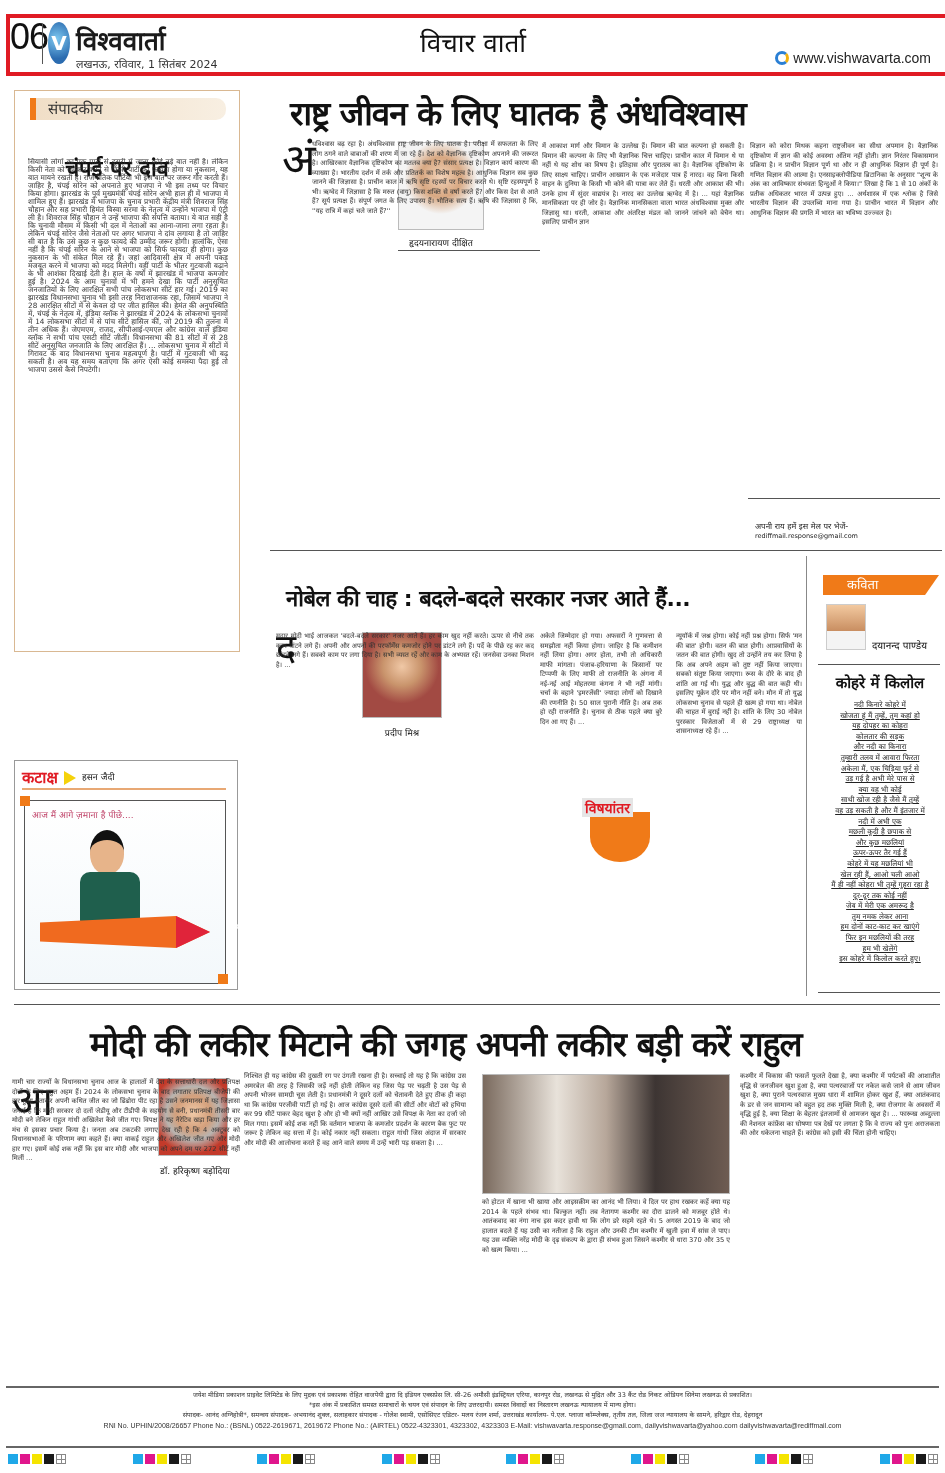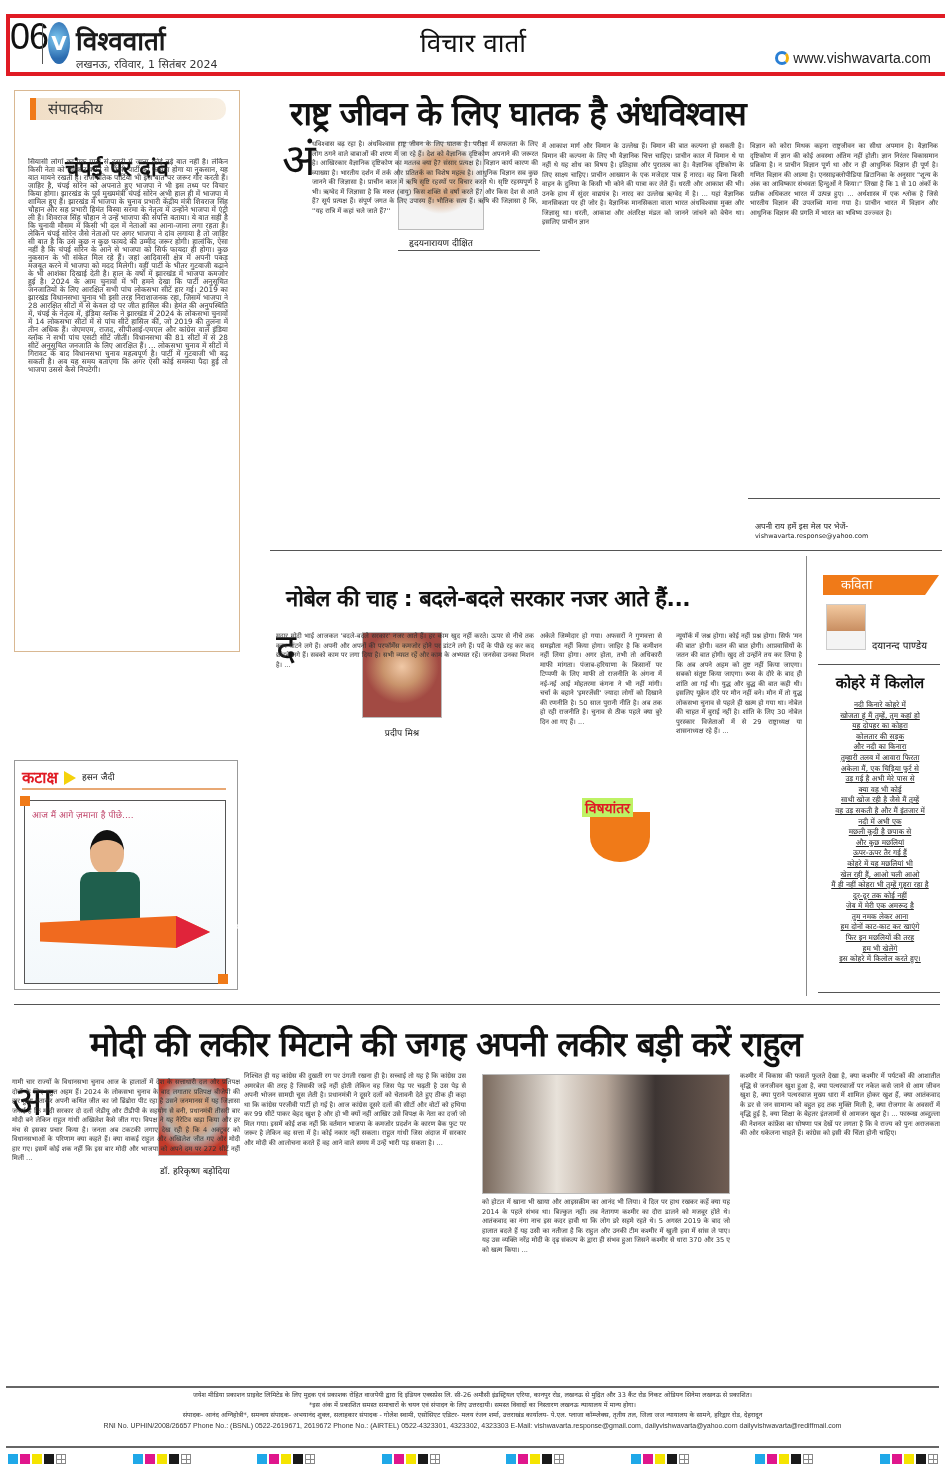--- a/index.html
+++ b/index.html
@@ -44,29 +44,29 @@
   
   .art1-head { left: 290px; top: 90px; font: bold 33px "DejaVu Sans", sans-serif; color:#111; letter-spacing:-1px; }
   .dropcap { font: 44px "DejaVu Serif", serif; color:#111; }
   .art-col { font-size: 6.7px; line-height: 9.5px; color:#333; text-align: justify; overflow:hidden; }
   .photo { background: #ddd; border: 1px solid #bbb; }
   .byline { font-size: 9px; color:#111; text-align:center; }
   .hrule { height: 1px; background:#555; }
   .vrule { width: 1px; background:#888; }
 
   
-  .kavita-tag { left: 823px; top: 575px; width: 116px; height: 20px; background:#f07a18; clip-path: polygon(0 0,100% 0,88% 100%,0 100%); color:#fff; font-size:13px; padding-left:18px; line-height:20px; }
+  .kavita-tag { left: 823px; top: 575px; width: 116px; height: 20px; background:#f07a18; clip-path: polygon(0 0,100% 0,88% 100%,0 100%); color:#fff; font-size:13px; padding-left:24px; line-height:20px; }
   .poet-photo { left: 826px; top: 604px; width: 40px; height: 46px; background: linear-gradient(180deg,#f2c9a0,#c88d60 60%,#f4f4f4 60%); border:1px solid #ccc; }
   .poet-name { left: 872px; top: 638px; font-size: 10px; color:#111; }
   .poem-title { left: 818px; top: 672px; width: 124px; text-align:center; font: bold 15px "DejaVu Sans", sans-serif; color:#111; }
   .poem { left: 818px; top: 700px; width: 124px; text-align:center; font-size: 7.3px; line-height: 10.6px; color:#222; }
 
   
   .vishay { left: 590px; top: 812px; width: 60px; height: 50px; background: #f07a18; border-radius: 0 0 50% 50%; }
-  .vishay-txt { left: 582px; top: 798px; font: bold 14px "DejaVu Sans", sans-serif; color:#e01b24; background:#bef264; padding: 0 3px; }
+  .vishay-txt { left: 582px; top: 798px; font: bold 14px "DejaVu Sans", sans-serif; color:#e01b24; background:#e5e5e5; padding: 0 3px; }
 
   
   .art3-head { left: 90px; top: 1020px; font: bold 34px "DejaVu Sans", sans-serif; color:#111; letter-spacing:-1px; }
 
   
   .imprint { left: 0; top: 1390px; width: 945px; text-align:center; font-size: 6.5px; line-height: 10px; color:#333; }
   .footline { left: 6px; top: 1446px; width: 933px; height: 2px; background:#666; }
   .regmarks { left: 8px; top: 1452px; width: 930px; height: 14px; display:flex; justify-content:space-between; }
   .regset { display:flex; gap:2px; align-items:center; }
   .sw { width: 10px; height: 10px; }
@@ -115,21 +115,21 @@
 <div class="abs dropcap" style="left:282px;top:128px;">अं</div>
 <div class="abs photo" style="left:398px;top:142px;width:86px;height:88px;background:radial-gradient(circle at 50% 40%,#f2d2b8 0,#d8a882 30%,#f4f4f4 55%);"></div>
 <div class="abs byline" style="left:398px;top:236px;width:86px;">हृदयनारायण दीक्षित</div>
 <div class="abs hrule" style="left:398px;top:250px;width:142px;"></div>
 <div class="abs art-col" style="left:312px;top:140px;width:226px;height:368px;text-indent:0;padding-right:0;">धविश्वास बढ़ रहा है। अंधविश्वास राष्ट्र जीवन के लिए घातक है। परीक्षा में सफलता के लिए लोग ठगने वाले बाबाओं की शरण में जा रहे हैं। देश को वैज्ञानिक दृष्टिकोण अपनाने की जरूरत है। आखिरकार वैज्ञानिक दृष्टिकोण का मतलब क्या है? संसार प्रत्यक्ष है। विज्ञान कार्य कारण की व्याख्या है। भारतीय दर्शन में तर्क और प्रतितर्क का विशेष महत्व है। आधुनिक विज्ञान सब कुछ जानने की जिज्ञासा है। प्राचीन काल में ऋषि सृष्टि रहस्यों पर विचार करते थे। सृष्टि रहस्यपूर्ण है भी। ऋग्वेद में जिज्ञासा है कि मरुत (वायु) किस शक्ति से वर्षा करते हैं? और किस देश से आते हैं? सूर्य प्रत्यक्ष हैं। संपूर्ण जगत के लिए उपास्य हैं। भौतिक सत्य हैं। ऋषि की जिज्ञासा है कि, ''यह रात्रि में कहां चले जाते हैं?''</div>
 <div class="abs art-col" style="left:542px;top:142px;width:202px;height:364px;">में आकाश मार्ग और विमान के उल्लेख हैं। विमान की बात कल्पना हो सकती है। विमान की कल्पना के लिए भी वैज्ञानिक चित्त चाहिए। प्राचीन काल में विमान थे या नहीं थे यह शोध का विषय है। इतिहास और पुरातत्व का है। वैज्ञानिक दृष्टिकोण के लिए साक्ष्य चाहिए। प्राचीन आख्यान के एक मजेदार पात्र हैं नारद। वह बिना किसी वाहन के दुनिया के किसी भी कोने की यात्रा कर लेते हैं। धरती और आकाश की भी। उनके हाथ में सुंदर वाद्ययंत्र है। नारद का उल्लेख ऋग्वेद में है। ... यहां वैज्ञानिक मानसिकता पर ही जोर है। वैज्ञानिक मानसिकता वाला भारत अंधविश्वास मुक्त और जिज्ञासु था। धरती, आकाश और अंतरिक्ष मंडल को जानने जांचने को बेचैन था। इसलिए प्राचीन ज्ञान</div>
 <div class="abs art-col" style="left:750px;top:142px;width:188px;height:344px;">विज्ञान को कोरा मिथक कहना राष्ट्रजीवन का सीधा अपमान है। वैज्ञानिक दृष्टिकोण में ज्ञान की कोई अवस्था अंतिम नहीं होती। ज्ञान निरंतर विकासमान प्रक्रिया है। न प्राचीन विज्ञान पूर्ण था और न ही आधुनिक विज्ञान ही पूर्ण है। गणित विज्ञान की आत्मा है। एनसाइक्लोपीडिया ब्रिटानिका के अनुसार "शून्य के अंक का आविष्कार संभवतः हिन्दुओं ने किया।" लिखा है कि 1 से 10 अंकों के प्रतीक अधिकतर भारत में उत्पन्न हुए। ... अर्थशास्त्र में एक श्लोक है जिसे भारतीय विज्ञान की उपलब्धि माना गया है। प्राचीन भारत में विज्ञान और आधुनिक विज्ञान की प्रगति में भारत का भविष्य उज्ज्वल है।</div>
 <div class="abs hrule" style="left:748px;top:498px;width:192px;"></div>
 <div class="abs" style="left:755px;top:520px;font-size:8px;color:#222;">
   <span>अपनी राय हमें इस मेल पर भेजें-</span>
-  <span style="font-size:6.5px;">vishwavarta.response@yahoo.com</span>
+  <span style="font-size:6.5px;">rediffmail.response@gmail.com</span>
 </div>
 <div class="abs hrule" style="left:270px;top:550px;width:672px;"></div>
 
 <div class="abs" style="left:286px;top:582px;font:bold 22px 'DejaVu Sans',sans-serif;color:#111;letter-spacing:-0.5px;">नोबेल की चाह : बदले-बदले सरकार नजर आते हैं...</div>
 <div class="abs vrule" style="left:806px;top:556px;height:440px;"></div>
 <div class="abs dropcap" style="left:276px;top:620px;font-size:38px;">द</div>
 <div class="abs photo" style="left:362px;top:632px;width:80px;height:86px;background:radial-gradient(circle at 50% 40%,#f0c8a6 0,#c9946c 30%,#a24a43 58%);"></div>
 <div class="abs byline" style="left:362px;top:726px;width:80px;">प्रदीप मिश्र</div>
 <div class="abs art-col" style="left:276px;top:632px;width:258px;height:362px;">मदार मोदी भाई आजकल 'बदले-बदले सरकार' नजर आते हैं। हर काम खुद नहीं करते। ऊपर से नीचे तक काम बांटने लगे हैं। अपनी और अपनों की परफॉर्मेंस कमजोर होने पर डांटने लगे हैं। पर्दे के पीछे रह कर कद छांटने लगे हैं। सबको काम पर लगा दिया है। सभी व्यस्त रहें और काम के अभ्यस्त रहें। जनसेवा उनका मिशन है। ...</div>
 <div class="abs art-col" style="left:446px;top:632px;width:92px;height:1px;"></div>

